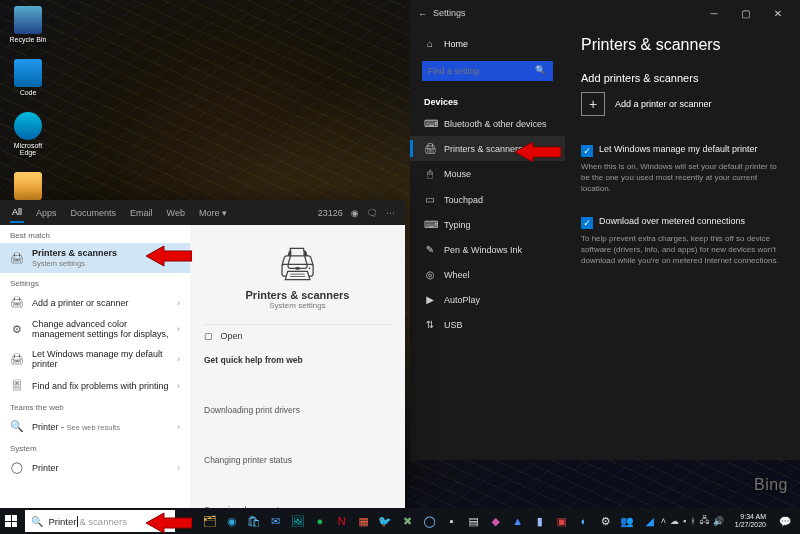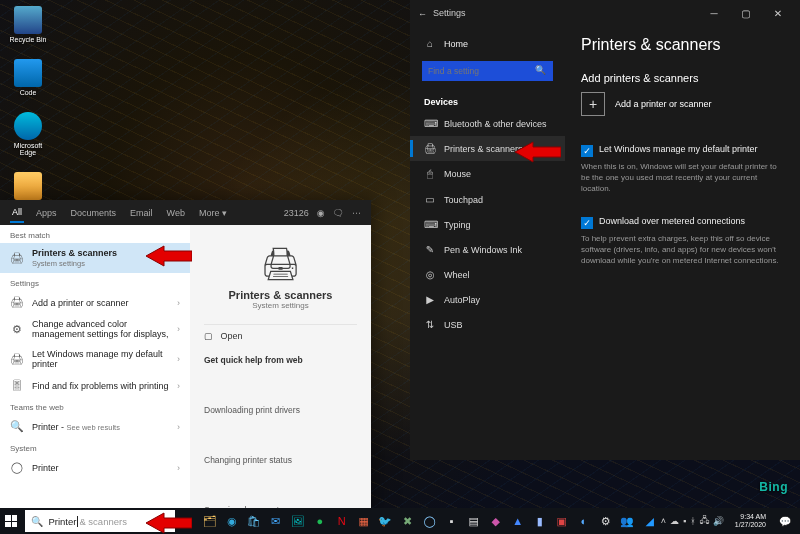--- a/index.html
+++ b/index.html
@@ -3,21 +3,21 @@
 <meta charset="utf-8">
 <style>
 * { margin:0; padding:0; box-sizing:border-box; font-family:"Segoe UI",sans-serif; }
 body { width:800px; height:534px; overflow:hidden; position:relative; background:#0a1020; }
 .desktop { position:absolute; inset:0; background:radial-gradient(circle at 30% 35%,#2d1f0e 0%,#1a1408 20%,#0b0e1a 60%),linear-gradient(135deg,#1a1020 0%,#061028 50%,#141022 100%); }
 .desktop::before { content:""; position:absolute; inset:0; background-image:repeating-linear-gradient(25deg,rgba(210,160,40,.08) 0 1px,transparent 1px 12px),repeating-linear-gradient(-35deg,rgba(40,120,200,.06) 0 1px,transparent 1px 14px),radial-gradient(circle at 50% 50%,rgba(255,200,80,.12) 0 10%,transparent 40%); }
 .desktop-icons { position:absolute; left:6px; top:6px; display:flex; flex-direction:column; gap:16px; z-index:1; }
 .di { width:44px; display:flex; flex-direction:column; align-items:center; gap:2px; cursor:pointer; }
 .di .ic { width:28px; height:28px; border-radius:3px; }
 .di span { color:#fff; font-size:7px; text-align:center; text-shadow:0 1px 2px #000; }
-.bing { position:absolute; right:12px; bottom:40px; color:#14b8a6; font-size:12px; font-weight:700; letter-spacing:.5px; text-shadow:0 1px 3px #000; }
+.bing { position:absolute; right:12px; bottom:40px; color:#737373; font-size:16px; font-weight:400; letter-spacing:.5px; text-shadow:0 1px 3px #000; }
 
 .settings { position:absolute; left:410px; top:0; width:390px; height:460px; background:#1a1a1a; color:#fff; z-index:2; display:flex; flex-direction:column; overflow:hidden; }
 .settings-head { height:26px; display:flex; align-items:center; gap:6px; padding:0 8px; font-size:9px; color:#ccc; }
 .settings-head .sp { margin-left:auto; display:flex; gap:4px; }
 .winbtn { width:28px; height:20px; display:flex; align-items:center; justify-content:center; color:#ccc; font-size:10px; }
 .settings-body { flex:1; display:flex; }
 .settings-nav { width:155px; background:#1a1a1a; padding:6px 0; display:flex; flex-direction:column; font-size:9px; }
 .nav-home { display:flex; align-items:center; gap:8px; padding:6px 14px; color:#eee; }
 .nav-search-wrap { margin:6px 12px; }
 .nav-search { width:100%; height:20px; background:#1d4ed8; border:none; color:#bbb; font-size:8.5px; padding:0 6px; }
@@ -30,21 +30,21 @@
 .pg-title { font-size:16px; font-weight:300; margin-bottom:12px; }
 .sec-title { font-size:11px; font-weight:400; margin:18px 0 8px; }
 .add-printer { display:flex; align-items:center; gap:10px; margin-bottom:28px; cursor:pointer; }
 .plusbox { width:24px; height:24px; border:1px solid #888; display:flex; align-items:center; justify-content:center; font-size:14px; color:#ddd; }
 .add-printer span { font-size:9px; }
 .chk-row { display:flex; align-items:flex-start; gap:6px; margin-bottom:5px; }
 .chk { width:12px; height:12px; background:#0078d4; color:#fff; font-size:9px; display:flex; align-items:center; justify-content:center; flex-shrink:0; margin-top:1px; }
 .chk-label { font-size:9px; color:#eee; }
 .chk-desc { font-size:8px; color:#999; line-height:1.35; margin-bottom:22px; }
 
-.startmenu { position:absolute; left:0; top:200px; width:371px; height:319px; background:#f2f2f2; z-index:3; box-shadow:2px 0 20px rgba(0,0,0,.5); display:flex; }
+.startmenu { position:absolute; left:0; top:200px; width:405px; height:319px; background:#f2f2f2; z-index:3; box-shadow:2px 0 20px rgba(0,0,0,.5); display:flex; }
 .sm-bar { height:25px; background:#1f1f1f; position:absolute; left:0; right:0; top:0; display:flex; align-items:center; padding:0 10px; gap:10px; color:#fff; font-size:9px; }
 .sm-tab { padding:4px 2px; color:#aaa; cursor:pointer; }
 .sm-tab.active { color:#fff; border-bottom:2px solid #0078d4; }
 .sm-right { margin-left:auto; display:flex; align-items:center; gap:8px; color:#aaa; font-size:9px; }
 .sm-left { width:190px; margin-top:25px; background:#fff; display:flex; flex-direction:column; font-size:9px; overflow:hidden; }
 .sm-sec { padding:6px 10px 3px; font-size:8px; color:#666; }
 .sm-item { display:flex; align-items:center; gap:8px; padding:5px 10px; cursor:pointer; color:#222; position:relative; }
 .sm-item.hl { background:#d0e6f7; }
 .sm-item .sub { font-size:7.5px; color:#777; }
 .sm-item .col { display:flex; flex-direction:column; gap:1px; flex:1; }

